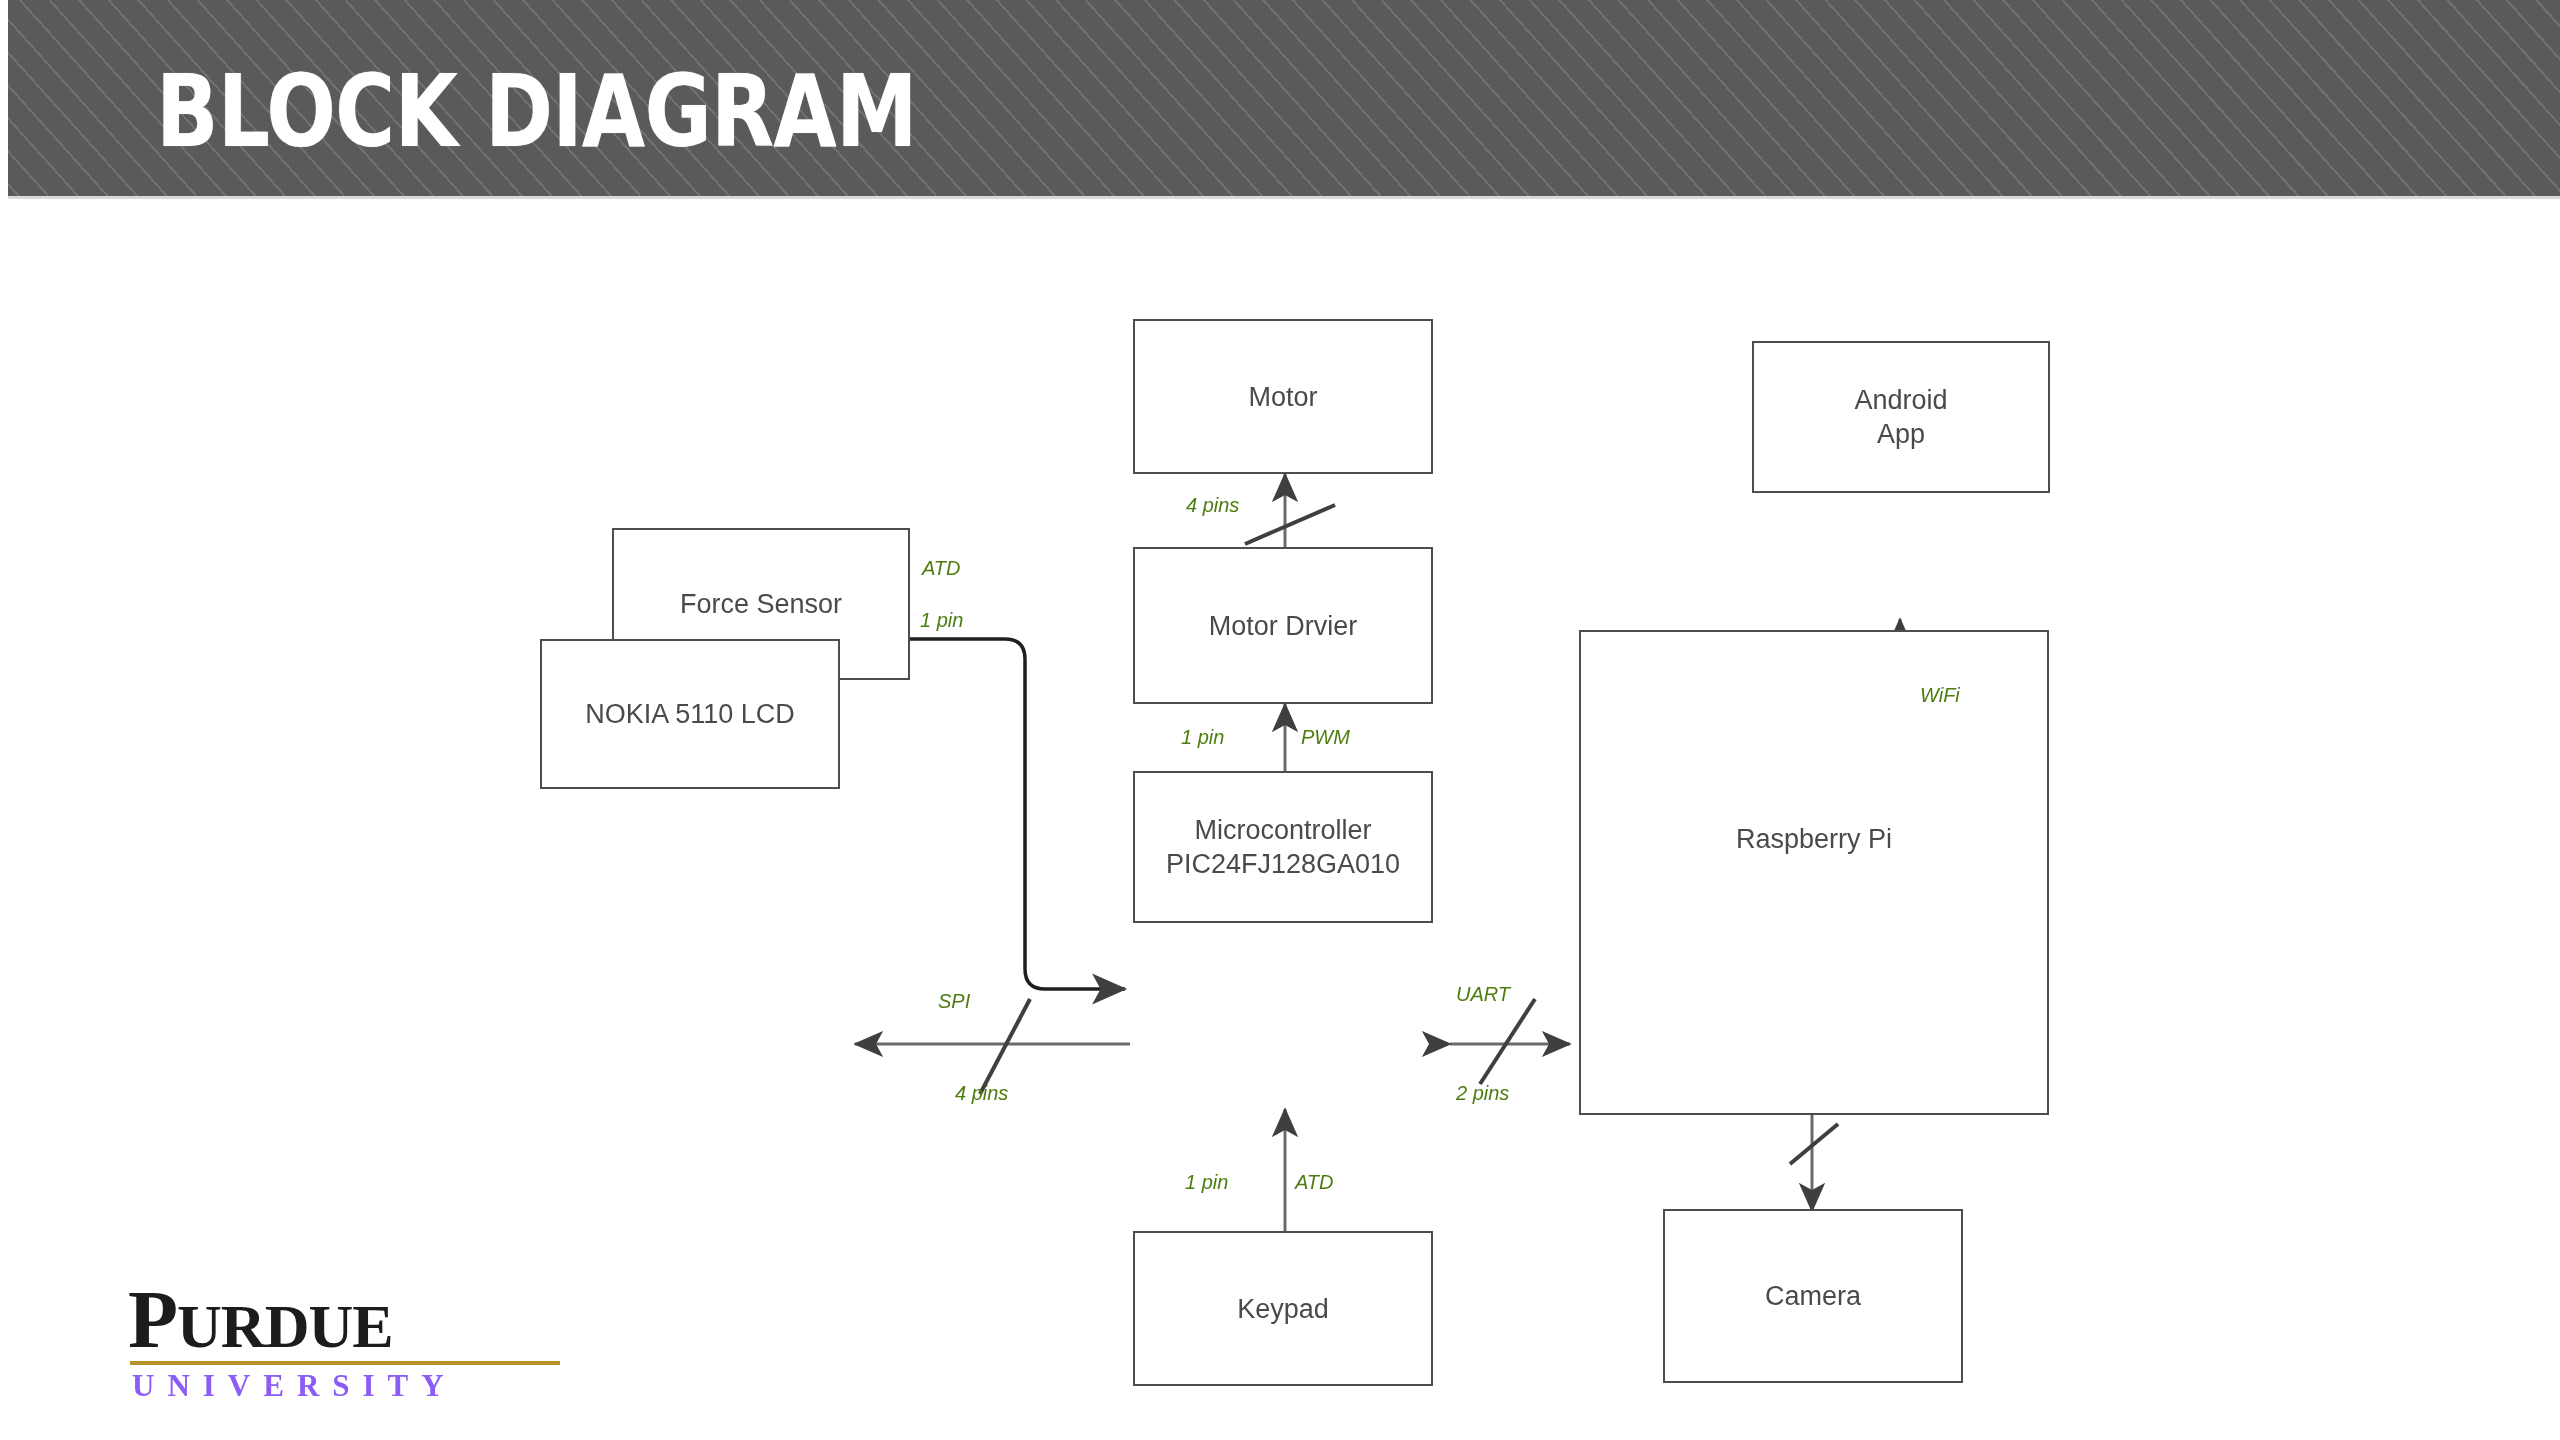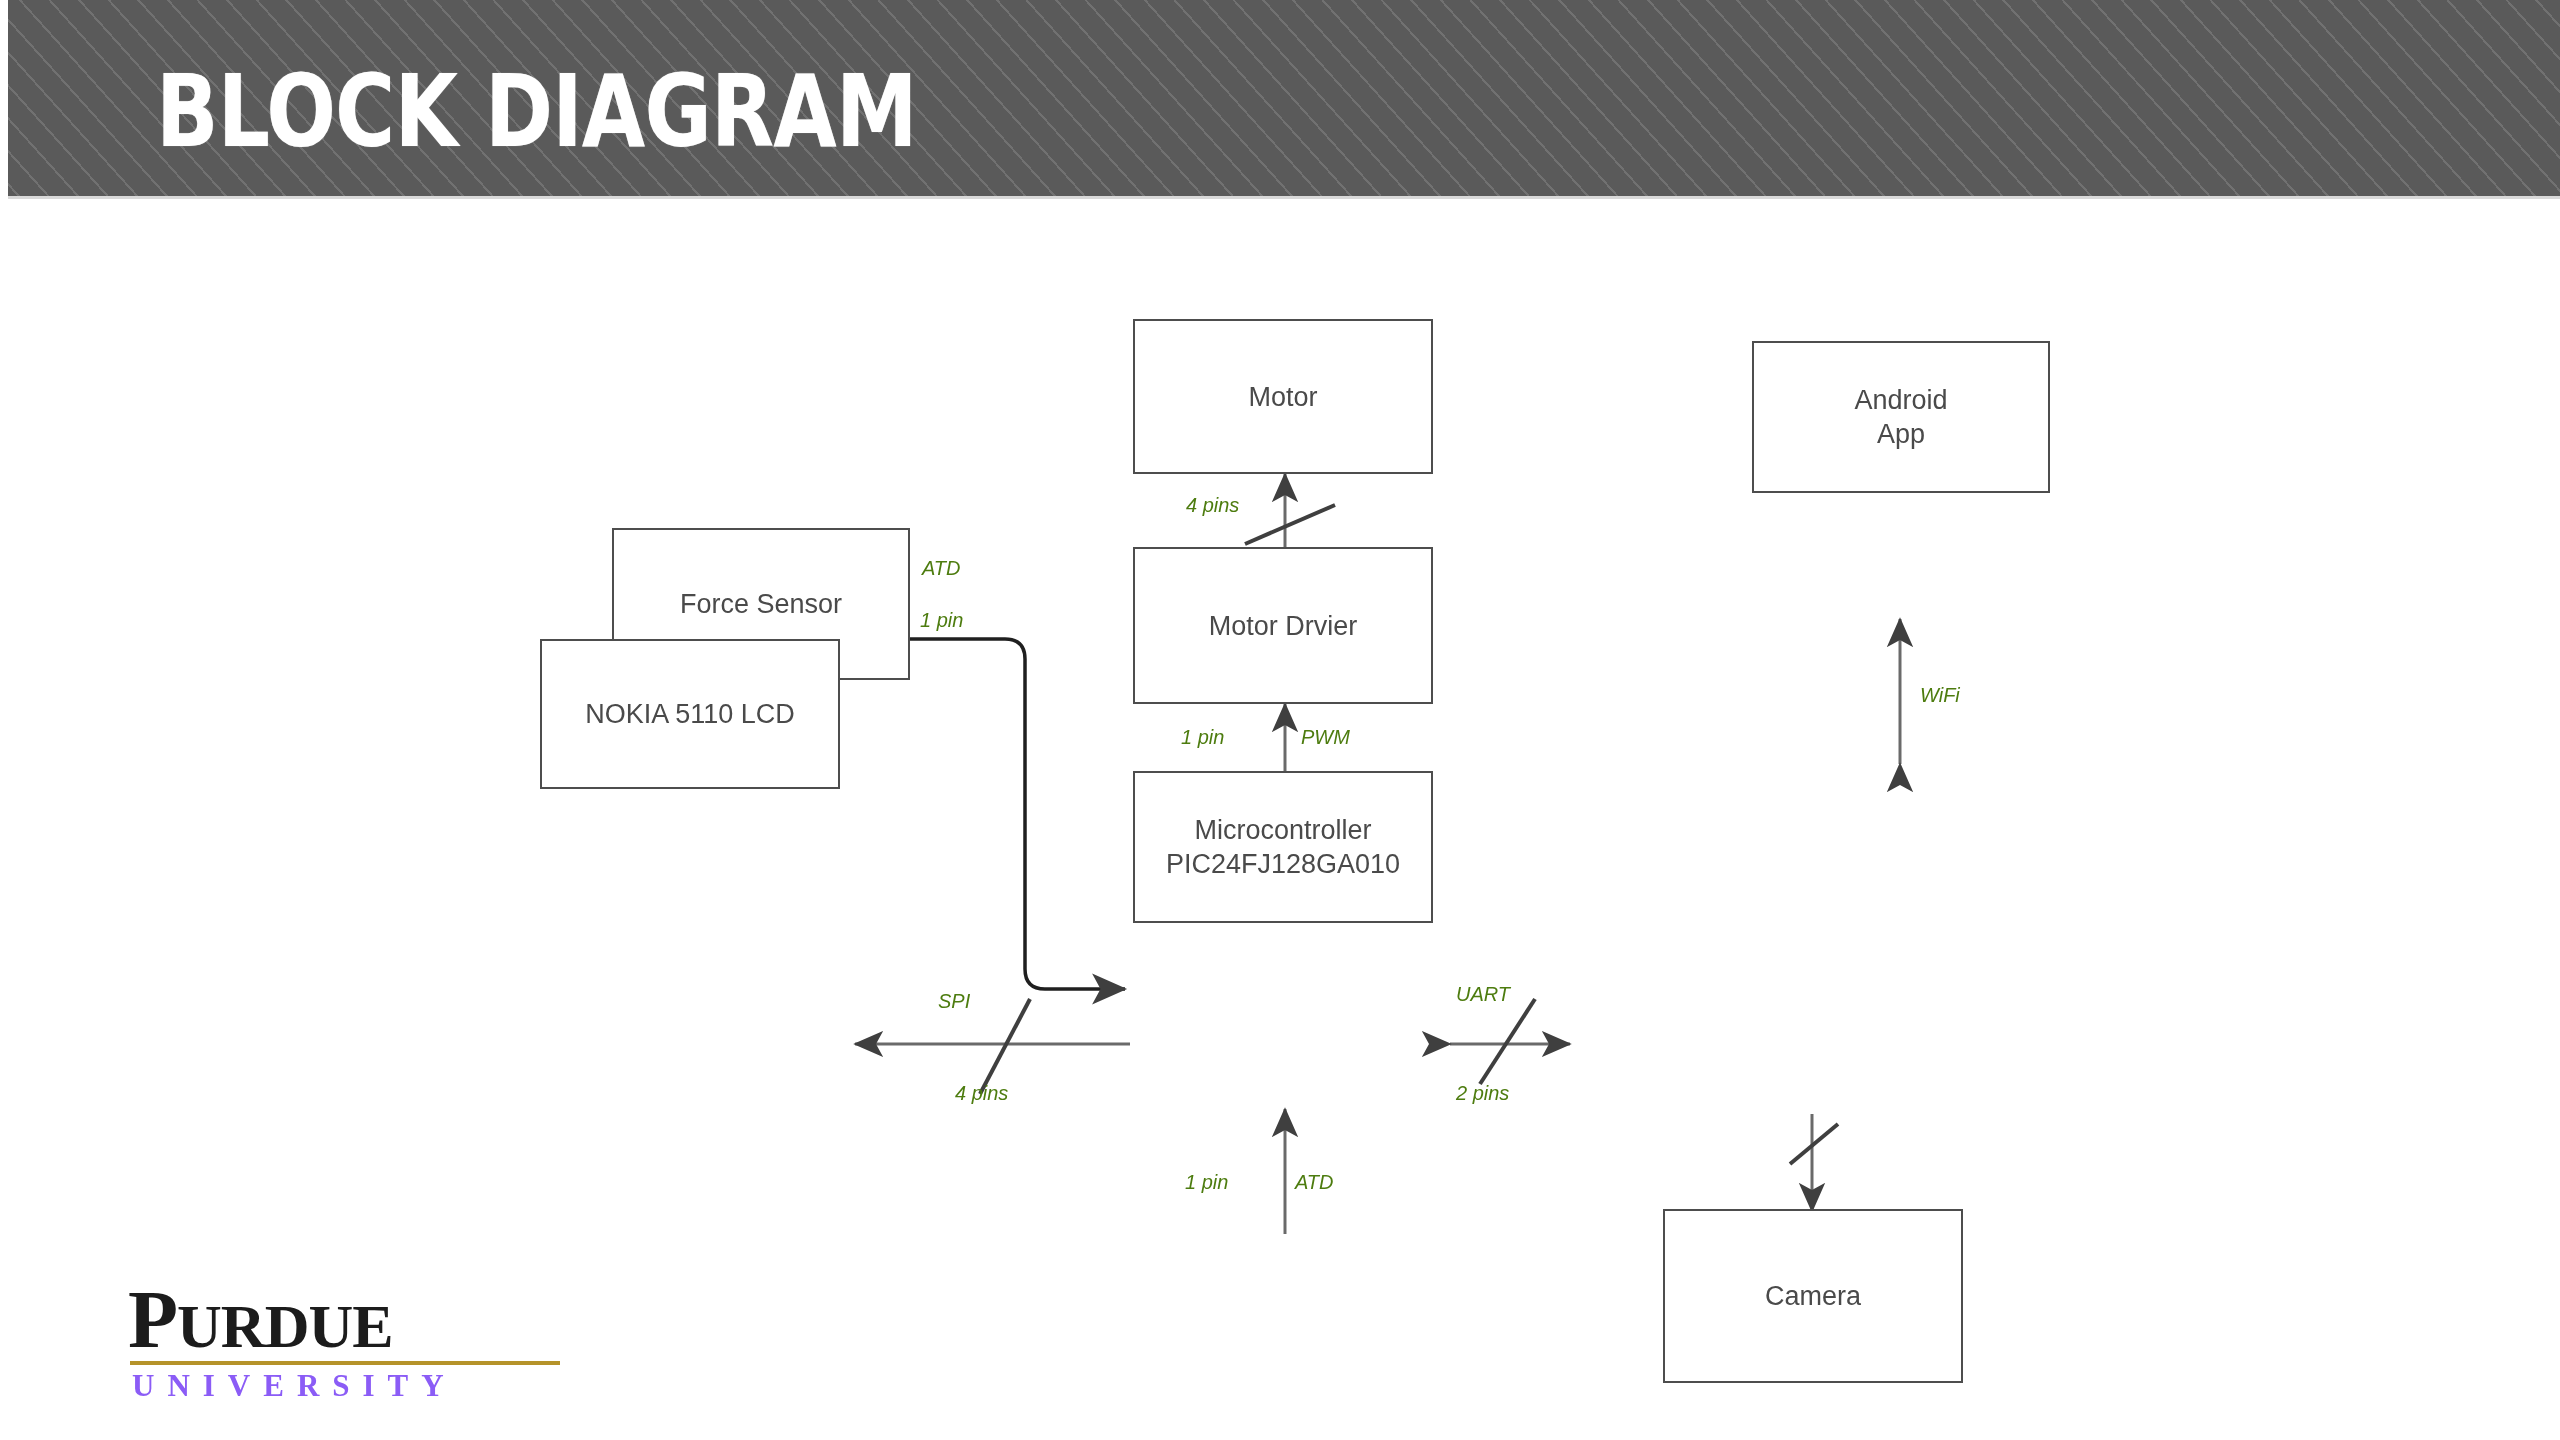--- a/index.html
+++ b/index.html
@@ -198,24 +198,26 @@
 
     <div class="node" style="left:1133px; top:348px; width:300px; height:157px;">Motor Drvier</div>
 
     <div class="node" style="left:612px; top:329px; width:298px; height:152px;">Force Sensor</div>
 
     <div class="node" style="left:1133px; top:572px; width:300px; height:152px;">Microcontroller
 PIC24FJ128GA010</div>
 
     <div class="node" style="left:540px; top:440px; width:300px; height:150px;">NOKIA 5110 LCD</div>
 
+    <div class="node" style="left:1133px; top:1032px; width:300px; height:155px;">Keypad</div>
 
     <div class="node" style="left:1752px; top:142px; width:298px; height:152px;">Android
 App</div>
 
+    <div class="node" style="left:1579px; top:431px; width:470px; height:485px; align-items:flex-start; padding-top:190px;">Raspberry Pi</div>
 
 
     <div class="node" style="left:1663px; top:1010px; width:300px; height:174px;">Camera</div>
 
     <div class="edge-label" style="left:1186px; top:290px;">4 pins</div>
 
     <div class="edge-label" style="left:1181px; top:522px;">1 pin</div>
 
     <div class="edge-label" style="left:1301px; top:522px;">PWM</div>
 

